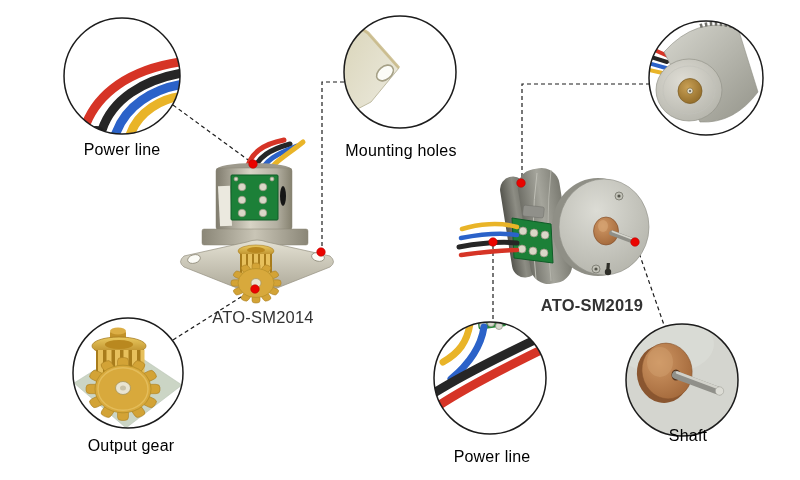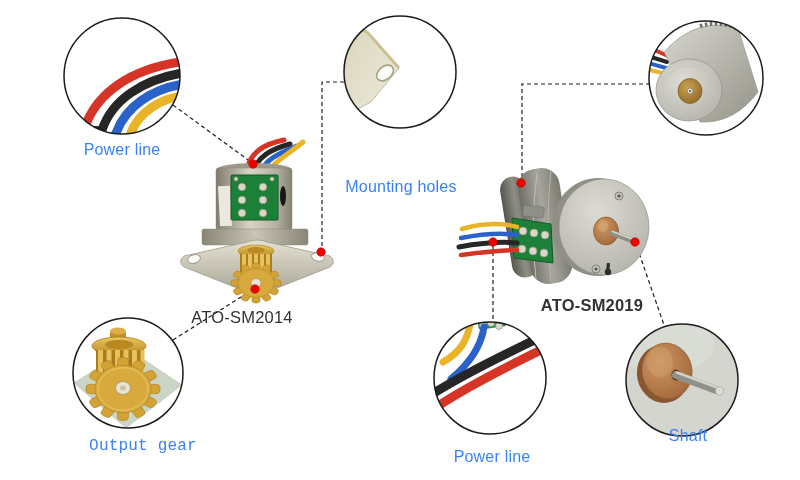--- a/index.html
+++ b/index.html
@@ -7,21 +7,21 @@
     position:relative;
     width:800px;height:480px;
     background:#ffffff;
     font-family:"Liberation Sans", sans-serif;
     overflow:hidden;
   }
   .canvas svg{position:absolute;left:0;top:0;}
   .lbl{
     position:absolute;
     transform:translate(-50%,-50%);
-    color:#3b82f6;
+    color:#000000;
     font-size:16px;
     letter-spacing:.2px;
     white-space:nowrap;
   }
   .lbl.model{font-size:16.5px;color:#333;}
 </style>
 </head>
 <body>
 
 <div class="canvas">
@@ -338,20 +338,20 @@
     <circle cx="253" cy="164" r="4.3"></circle>
     <circle cx="321" cy="252" r="4.3"></circle>
     <circle cx="521" cy="183" r="4.3"></circle>
     <circle cx="255" cy="289" r="4.3"></circle>
     <circle cx="493" cy="242" r="4.3"></circle>
     <circle cx="635" cy="242" r="4.3"></circle>
   </g>
 </svg>
 
   <div class="lbl" style="left:122px; top:150px;">Power line</div>
-  <div class="lbl" style="left:401px; top:151px;margin-top:36px;">Mounting holes</div>
-  <div class="lbl" style="left:143px; top:446px;font-family:Liberation Mono, monospace;">Output gear</div>
+  <div class="lbl" style="left:401px; top:151px;">Mounting holes</div>
+  <div class="lbl" style="left:131px; top:446px;">Output gear</div>
   <div class="lbl" style="left:492px; top:457px;">Power line</div>
   <div class="lbl" style="left:688px; top:436px;">Shaft</div>
-  <div class="lbl model" style="left:242px; top:317px;">ATO-SM2014</div>
+  <div class="lbl model" style="left:263px; top:317px;">ATO-SM2014</div>
   <div class="lbl model" style="left:592px; top:305px;font-weight:bold;">ATO-SM2019</div>
 
 </div>
 
 </body></html>

